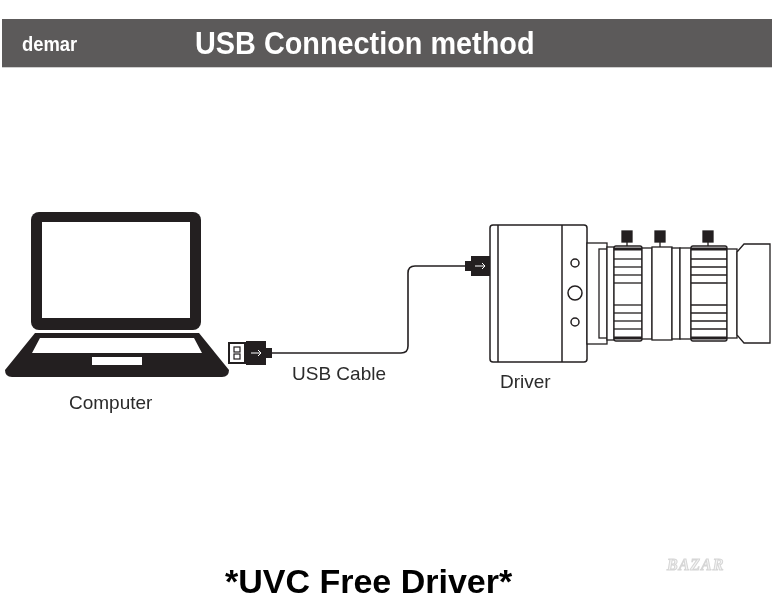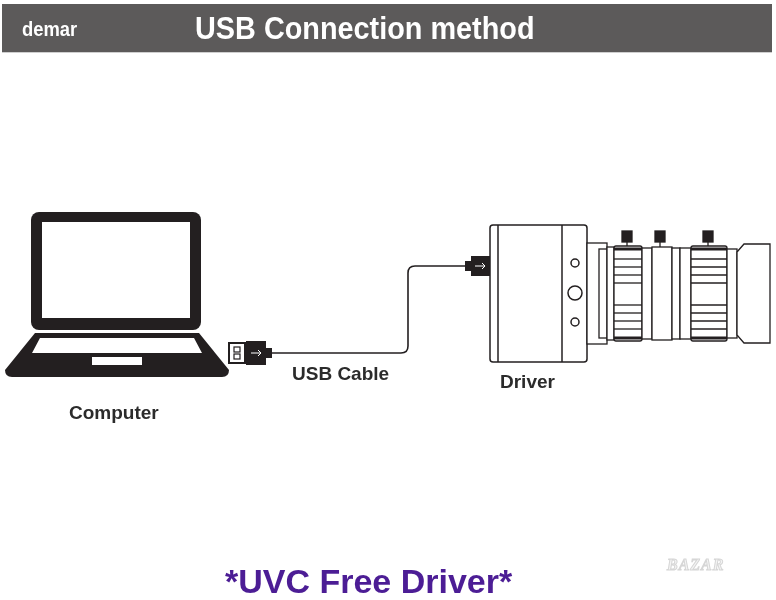--- a/index.html
+++ b/index.html
@@ -1,40 +1,40 @@
 <!DOCTYPE html>
 <html><head>
   <meta charset="utf-8">
   <style>
     html, body { margin: 0; padding: 0; background: #ffffff; }
     body { width: 776px; height: 600px; position: relative; overflow: hidden; font-family: "Liberation Sans", sans-serif; }
     .header {
-      position: absolute; left: 2px; top: 4px; width: 770px; height: 48px;
+      position: absolute; left: 2px; top: 19px; width: 770px; height: 48px;
       background: #5c5a5a; border-bottom: 1px solid #cfcfcf;
     }
     .brand {
       position: absolute; left: 20px; top: 14px; color: #ffffff;
       font-family: "Liberation Sans", sans-serif; font-weight: bold; font-size: 20px;
       transform: scaleX(0.92); transform-origin: left;
     }
     .title {
       position: absolute; left: 193px; top: 7px; color: #ffffff;
       font-family: "Liberation Sans", sans-serif; font-weight: bold; font-size: 31px;
       transform: scaleX(0.93); transform-origin: left; white-space: nowrap;
     }
     .diagram { position: absolute; left: 0; top: 0; width: 776px; height: 600px; }
     .label {
-      position: absolute; color: #2b2b2b; font-weight: bold; font-size: 19px;
+      position: absolute; color: #2b2b2b; font-weight: normal; font-size: 19px;
       font-family: "Liberation Sans", sans-serif; white-space: nowrap;
     }
-    .lbl-computer { left: 69px; top: 392px; margin-top: 10px; }
+    .lbl-computer { left: 69px; top: 392px; }
     .lbl-cable { left: 292px; top: 363px; }
     .lbl-camera { left: 500px; top: 371px; }
     .footer {
-      position: absolute; left: 225px; top: 562px; color: #4c1d95;
+      position: absolute; left: 225px; top: 562px; color: #000000;
       font-weight: bold; font-size: 34px; font-family: "Liberation Sans", sans-serif;
       white-space: nowrap;
     }
     .watermark {
       position: absolute; left: 667px; top: 556px; color: #f4f4f4;
       font-weight: bold; font-size: 16px; font-family: "Liberation Serif", serif;
       -webkit-text-stroke: 1px #d6d6d6; letter-spacing: 1px; font-style: italic;
     }
   </style>
 </head>

